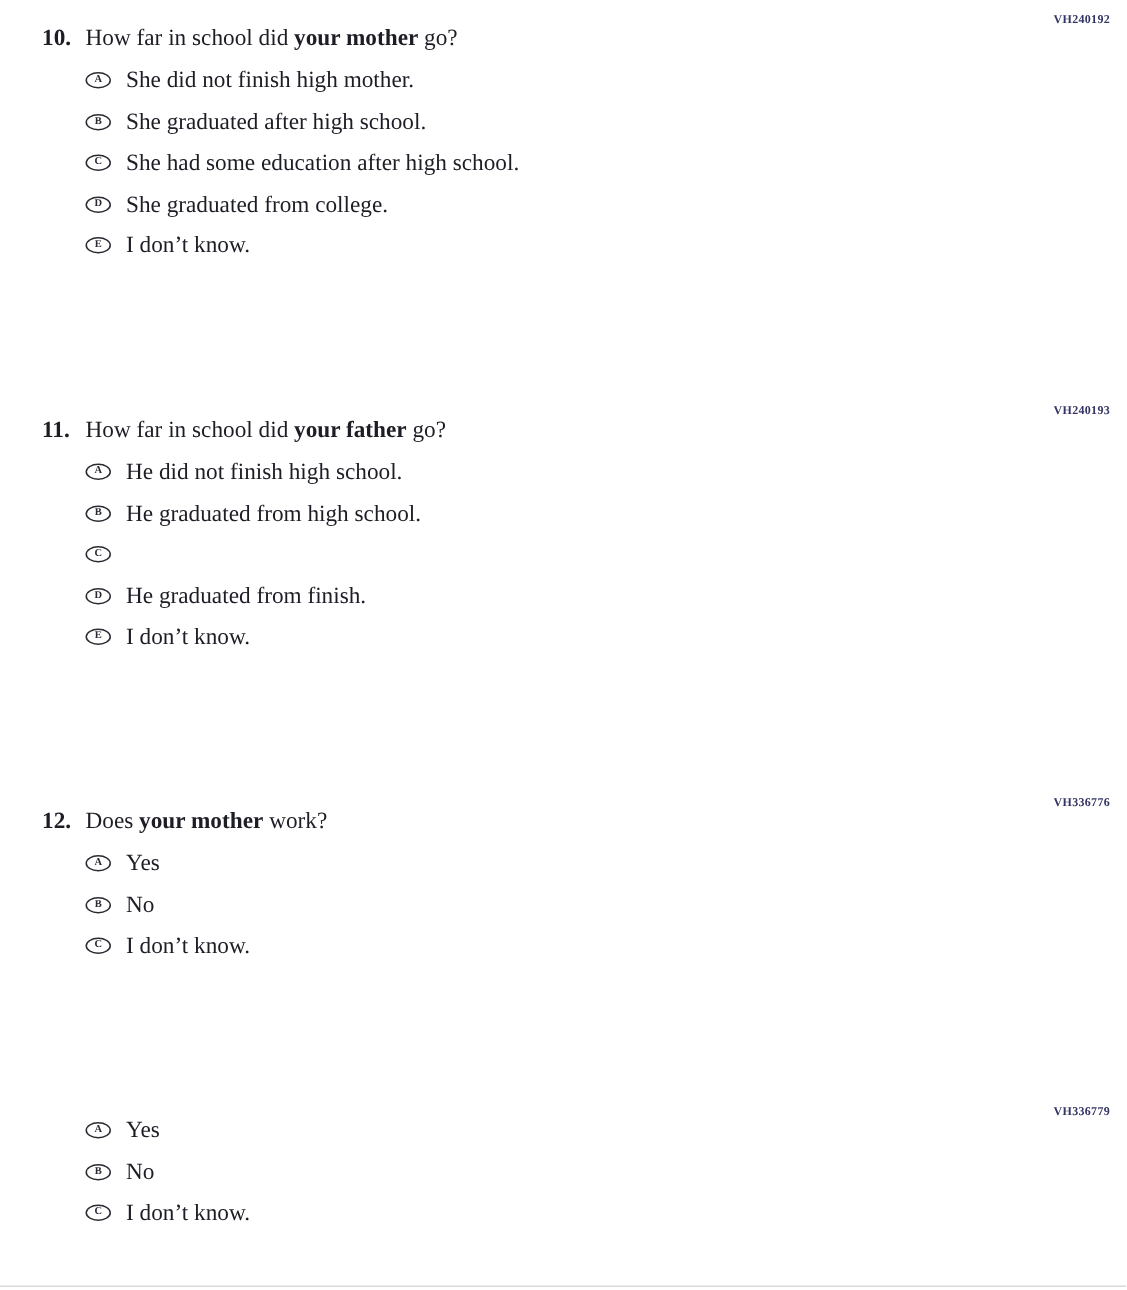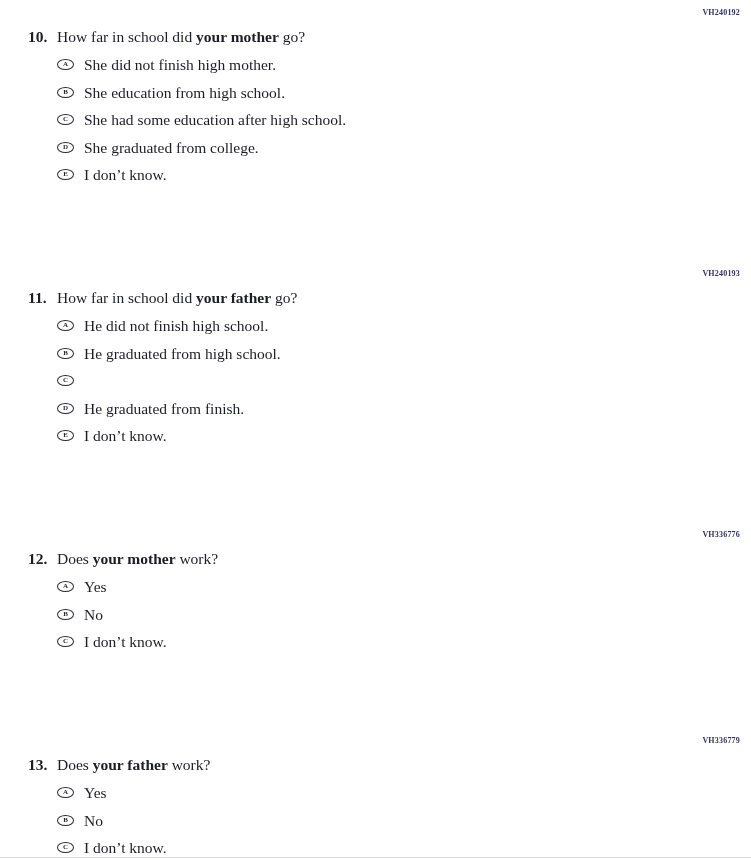--- a/index.html
+++ b/index.html
@@ -25,21 +25,21 @@
     right: 11px;
     height: 10px;
     line-height: 10px;
     font-size: 8px;
     font-weight: bold;
     letter-spacing: 0.2px;
     color: #333366;
     text-align: center;
   }
   .qrow {
-    margin-top: 19px; 
+    margin-top: 8px; 
     font-size: 15.5px;
     line-height: 20px;
     white-space: nowrap;
   }
   .qnum {
     display: inline-block;
     width: 29px;
     font-weight: bold;
   }
   .qbold { font-weight: bold; }
@@ -99,21 +99,21 @@
       <li class="option-row">
         <span class="bubble">
             <span class="bubble-letter">A</span>
           </span>
         <span class="option-label">She did not finish high mother.</span>
       </li>
       <li class="option-row">
         <span class="bubble">
             <span class="bubble-letter">B</span>
           </span>
-        <span class="option-label">She education from high school.</span>
+        <span class="option-label">She graduated after high school.</span>
       </li>
       <li class="option-row">
         <span class="bubble">
             <span class="bubble-letter">C</span>
           </span>
         <span class="option-label">She had some education after high school.</span>
       </li>
       <li class="option-row">
         <span class="bubble">
             <span class="bubble-letter">D</span>
@@ -189,23 +189,20 @@
         <span class="bubble">
             <span class="bubble-letter">C</span>
           </span>
         <span class="option-label">I don’t know.</span>
       </li>
     </ul>
   </section>
 
   <section class="question-block" style="top:736px">
     <span class="vcode">VH336779</span>
-    <div class="qrow">
-      <span class="qnum">13.</span><span>Does </span><span class="qbold">your father</span><span> work?</span>
-    </div>
     <ul class="options">
       <li class="option-row">
         <span class="bubble">
             <span class="bubble-letter">A</span>
           </span>
         <span class="option-label">Yes</span>
       </li>
       <li class="option-row">
         <span class="bubble">
             <span class="bubble-letter">B</span>

